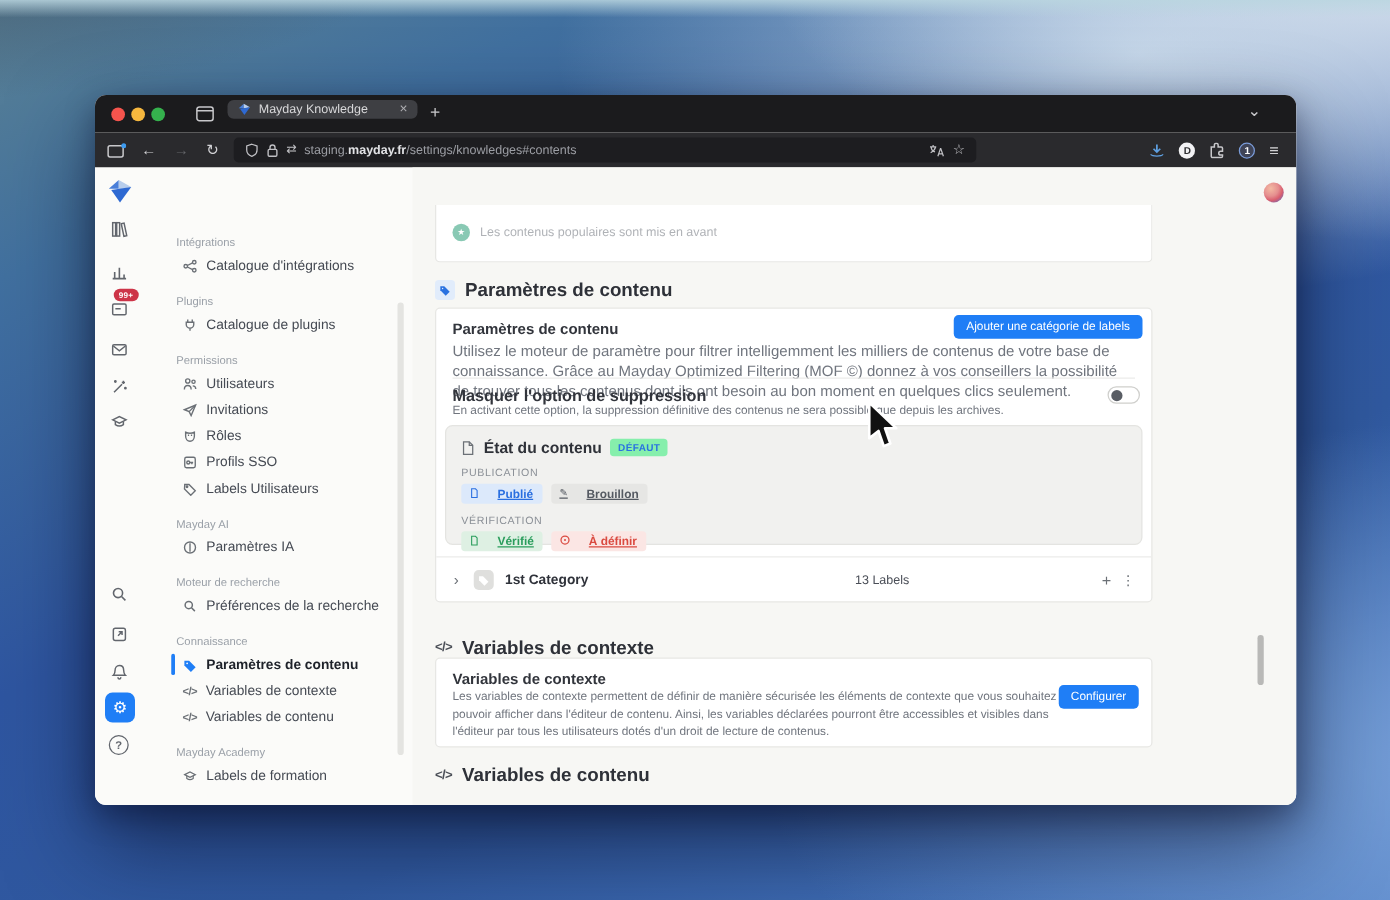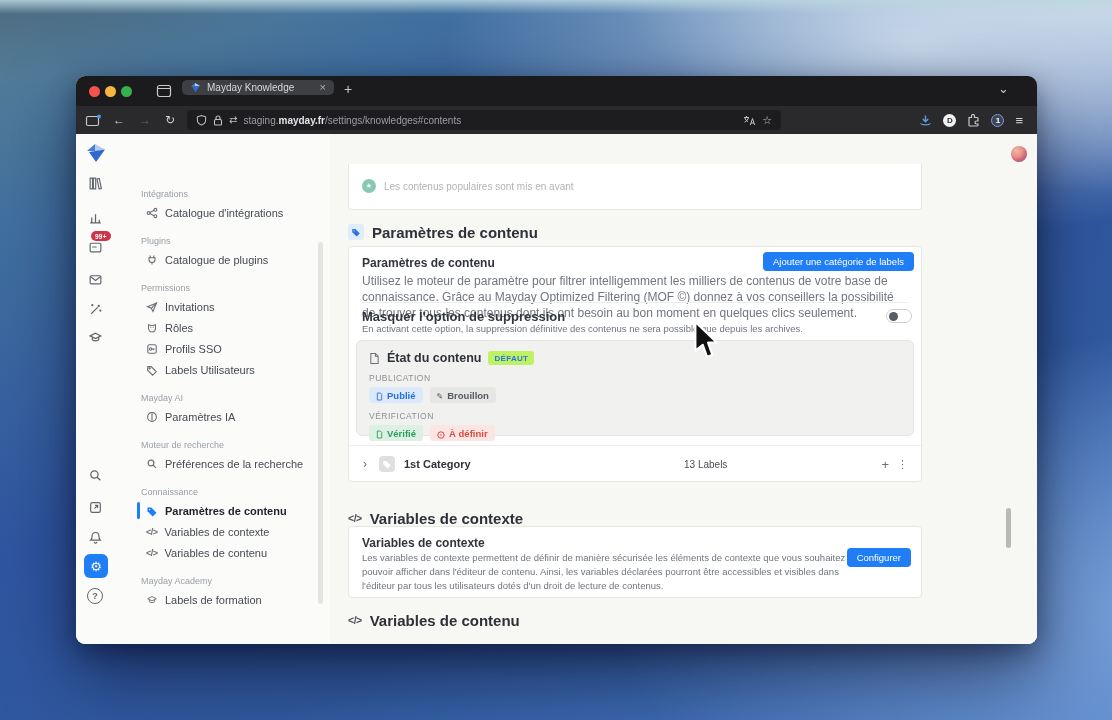--- a/index.html
+++ b/index.html
@@ -71,24 +71,24 @@
   .add-btn{position:absolute;right:7px;top:5px;}
   .c-desc{position:absolute;left:13px;right:13px;top:27px;font-size:12px;color:#70757e;line-height:1.32;}
   .divider{position:absolute;left:13px;right:13px;top:55px;height:1px;background:#ececea;}
   .t-title{position:absolute;left:13px;top:62px;font-size:13px;font-weight:700;color:#32353c;}
   .t-desc{position:absolute;left:13px;top:76px;font-size:9.5px;color:#70757e;}
   .toggle{position:absolute;right:9px;top:62px;width:26px;height:14px;border:1px solid #cfcfcc;border-radius:8px;background:#fff;}
   .toggle .knob{position:absolute;left:2px;top:1.5px;width:9px;height:9px;border-radius:50%;background:#595d64;}
   .statecard{position:absolute;left:7px;right:7px;top:93px;height:96px;background:#f1f1ef;border:1px solid #e4e4e1;border-radius:6px;padding:10px 12px;}
   .sc-head{display:flex;align-items:center;gap:7px;}
   .sc-title{font-size:12.5px;font-weight:700;color:#2e3138;}
-  .sc-badge{background:#bef264;color:#2a72e0;font-size:8px;font-weight:700;padding:2.5px 6px;border-radius:3px;letter-spacing:.3px;}
+  .sc-badge{background:#86efac;color:#2a72e0;font-size:8px;font-weight:700;padding:2.5px 6px;border-radius:3px;letter-spacing:.3px;}
   .sc-group{font-size:8.5px;color:#8b9097;letter-spacing:.5px;margin-top:8px;}
   .chips{display:flex;gap:7px;margin-top:4px;}
-  .chip{display:inline-flex;align-items:flex-end;gap:4px;padding:2.5px 7px;border-radius:3px;font-size:9.5px;font-weight:600;}
+  .chip{display:inline-flex;align-items:flex-start;gap:15px;padding:2.5px 7px;border-radius:3px;font-size:9.5px;font-weight:600;text-decoration:underline;}
   .chip.blue{background:#dce9fb;color:#2a6fe0;} .chip.gray{background:#e6e6e4;color:#555a62;}
   .chip.green{background:#def0e3;color:#2a9d5c;} .chip.red{background:#fbe6e4;color:#da4a40;}
   .cat-row{position:absolute;left:0;right:0;top:198px;height:37px;border-top:1px solid #ececea;display:flex;align-items:center;}
   .cat-chev{margin-left:14px;font-size:12px;color:#6b7076;}
   .cat-ic{margin-left:12px;width:16px;height:16px;border-radius:4px;background:#dfdfdd;display:flex;align-items:center;justify-content:center;}
   .cat-name{margin-left:9px;font-size:11px;font-weight:600;color:#2f323a;}
   .cat-count{position:absolute;left:335px;font-size:10px;color:#4a4e57;}
   .cat-plus{position:absolute;right:32px;font-size:13px;color:#6b7076;}
   .cat-kebab{position:absolute;right:13px;font-size:11px;color:#6b7076;}
   .card2{top:392px;height:72px;}
@@ -237,20 +237,29 @@
           <span>Catalogue d'intégrations</span>
         </div>
         <div class="sb-section">Plugins</div>
         <div class="sb-item">
           <svg width="12" height="12" viewBox="0 0 12 12" fill="none" stroke="#6b7076" stroke-width="1.1">
               <path d="M4.2 1.5v2.3M7.8 1.5v2.3M3 3.8h6v1.7a3 3 0 01-6 0zM6 8.7v1.8"></path>
             </svg>
           <span>Catalogue de plugins</span>
         </div>
         <div class="sb-section">Permissions</div>
+        <div class="sb-item">
+          <svg width="12" height="12" viewBox="0 0 12 12" fill="none" stroke="#6b7076" stroke-width="1.1">
+              <circle cx="4.2" cy="3.8" r="1.7"></circle>
+              <path d="M1.5 10.5c0-1.9 1.2-3.1 2.7-3.1s2.7 1.2 2.7 3.1"></path>
+              <circle cx="8.8" cy="4.4" r="1.3"></circle>
+              <path d="M8.2 7.7c1.5 0 2.4 1 2.4 2.5"></path>
+            </svg>
+          <span>Utilisateurs</span>
+        </div>
         <div class="sb-item">
           <svg width="12" height="12" viewBox="0 0 12 12" fill="none" stroke="#6b7076" stroke-width="1.1">
               <path d="M1.5 5.8l9-3.8-3.6 8.5-1.6-3.2z"></path>
               <path d="M5.3 7.3l5.2-5.3"></path>
             </svg>
           <span>Invitations</span>
         </div>
         <div class="sb-item">
           <svg width="12" height="12" viewBox="0 0 12 12" fill="none" stroke="#6b7076" stroke-width="1.1">
               <path d="M2.5 2.8c2.3 1 4.7 1 7 0v3c0 2.4-1.5 4.2-3.5 4.2S2.5 8.2 2.5 5.8z"></path>

